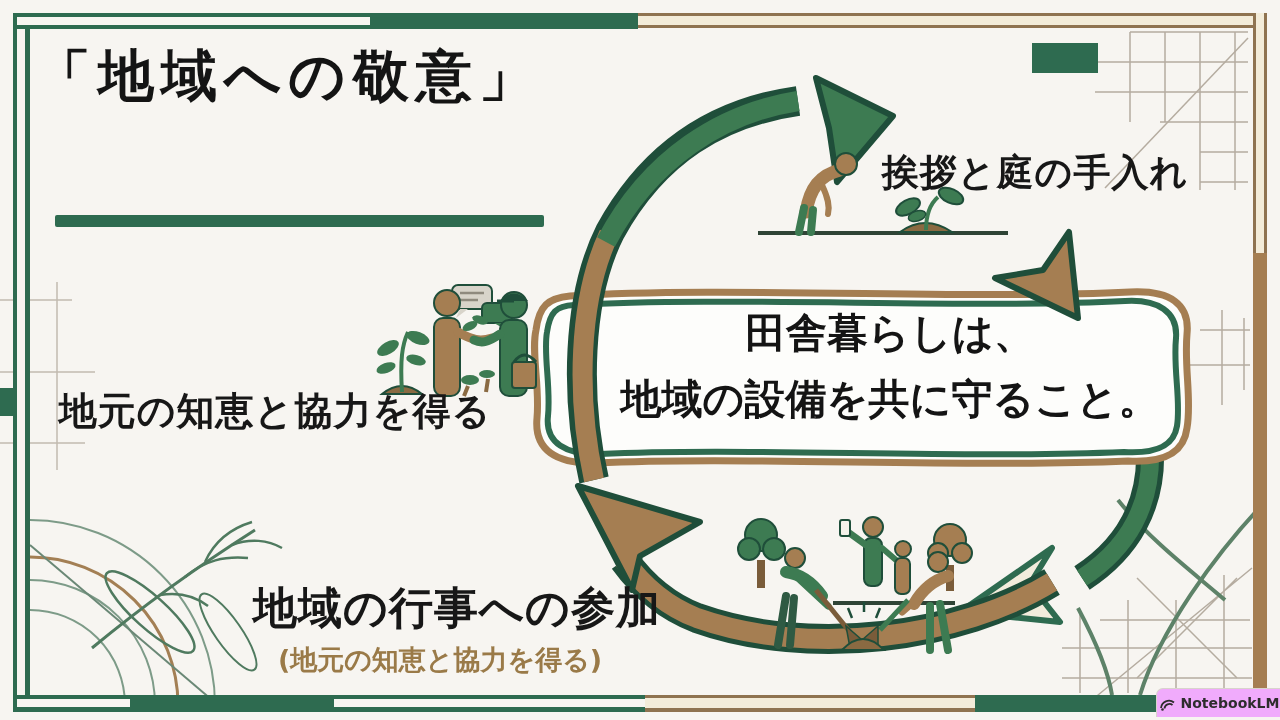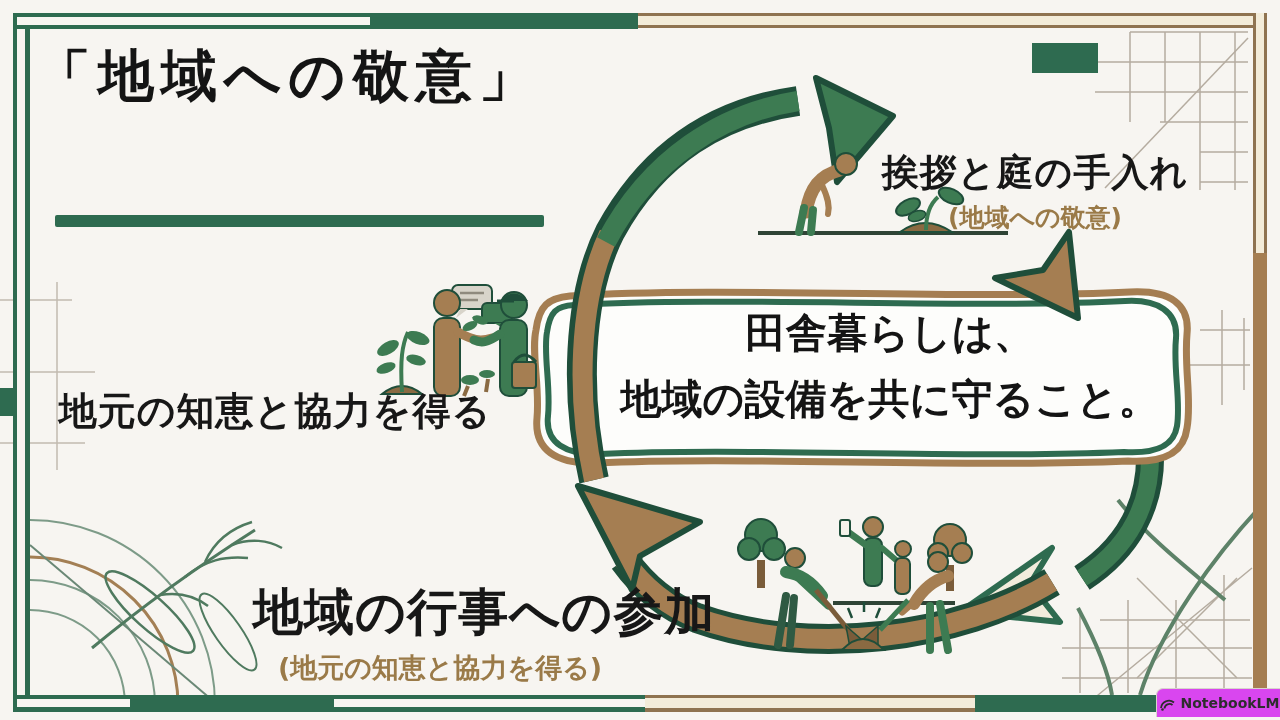--- a/index.html
+++ b/index.html
@@ -17,25 +17,25 @@
   .node-label{text-align:center;white-space:nowrap;}
   .node-label .main{font-weight:700;color:#171717;}
   .node-label .sub{font-weight:900;color:#9a7a48;}
   .label-greeting{left:878px;top:148px;width:314px;}
   .label-greeting .main{font-size:37px;letter-spacing:1px;}
   .label-greeting .sub{font-size:25px;margin-top:3px;}
   .label-wisdom{left:56px;top:386px;width:438px;text-align:center;}
   .label-wisdom .main{font-size:38px;letter-spacing:1px;}
   .label-wisdom .sub{font-size:26px;margin-top:5px;}
   .label-events{left:253px;top:579px;width:374px;}
-  .label-events .main{font-size:50px;letter-spacing:1px;}
+  .label-events .main{font-size:44px;letter-spacing:1px;}
   .label-events .sub{font-size:27px;margin-top:4px;}
   .center-text{left:600px;top:300px;width:580px;text-align:center;line-height:66px;
     font-size:41px;font-weight:900;color:#141414;white-space:nowrap;}
-  .badge{left:1156px;top:688px;width:124px;height:28px;background:#d946ef;
+  .badge{left:1156px;top:688px;width:124px;height:28px;background:#f0abfc;
     border:1px solid #d8d4cc;border-right:none;border-bottom:none;border-radius:7px 0 0 0;
     display:flex;align-items:center;justify-content:center;gap:5px;}
   .badge span{font-size:14px;font-weight:600;color:#2d2d2d;letter-spacing:0px;}
 </style>
 </head>
 <body>
 
 <div class="stage">
 
 <svg class="scene" width="1280" height="720" viewBox="0 0 1280 720">
@@ -220,21 +220,20 @@
   </g>
 </svg>
 
   <div class="abs title-block">
     <div class="title-line2">「地域への敬意」</div>
   </div>
   <div class="abs title-underline"></div>
 
   <div class="abs node-label label-greeting">
     <div class="main">挨拶と庭の手入れ</div>
-    <div class="sub">(地域への敬意)</div>
   </div>
 
   <div class="abs node-label label-wisdom">
     <div class="main">地元の知恵と協力を得る</div>
   </div>
 
   <div class="abs node-label label-events">
     <div class="main">地域の行事への参加</div>
     <div class="sub">(地元の知恵と協力を得る)</div>
   </div>

